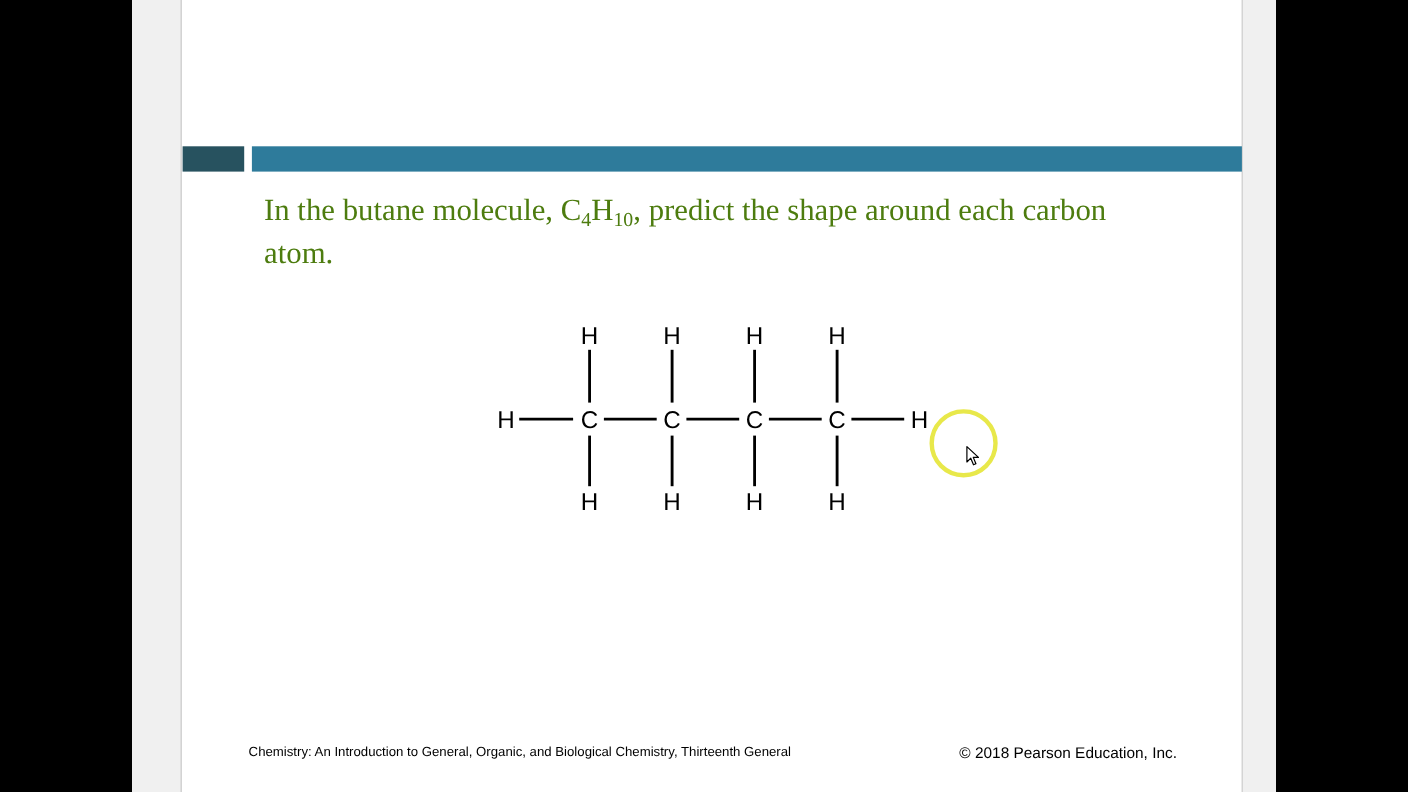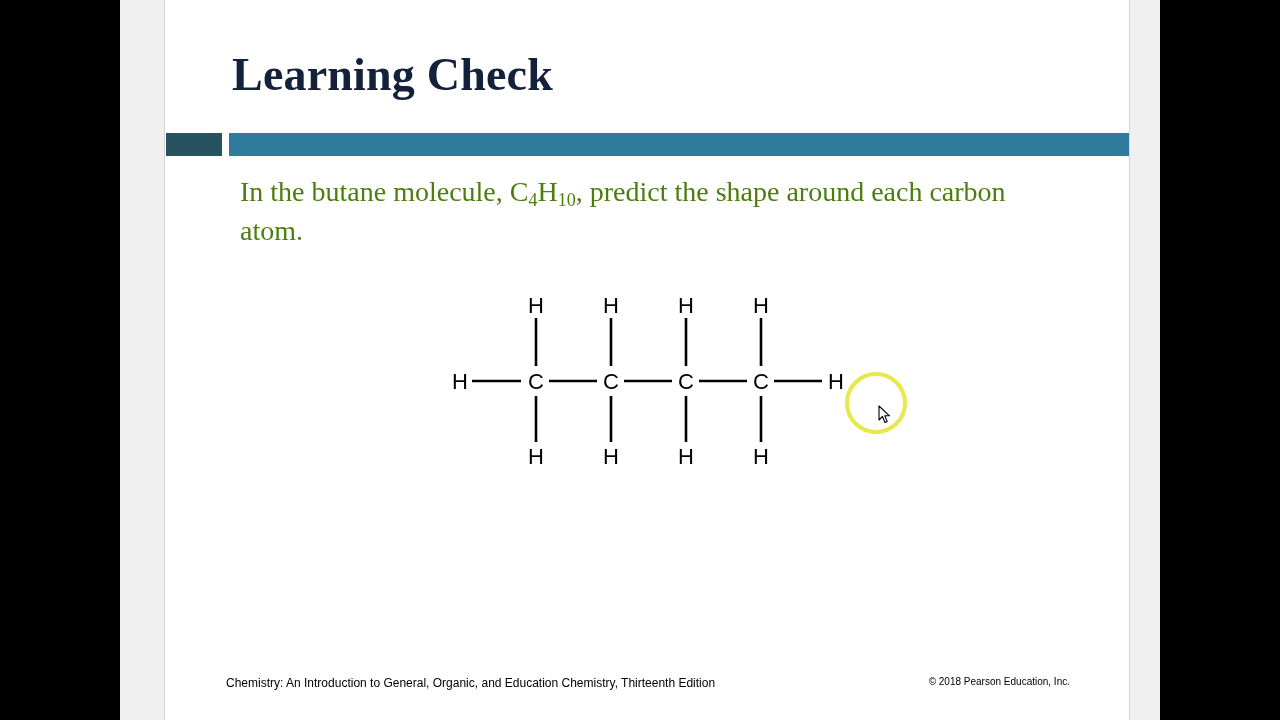--- a/index.html
+++ b/index.html
@@ -101,21 +101,21 @@
       font-family: "Liberation Sans", "DejaVu Sans", sans-serif;
       font-size: 12px;
       color: #000;
       white-space: nowrap;
     }
     .footer-right {
       position: absolute;
       right: 59px;
       top: 676px;
       font-family: "Liberation Sans", "DejaVu Sans", sans-serif;
-      font-size: 10px;
+      font-size: 14px;
       color: #000;
       white-space: nowrap;
     }
     .cursor-highlight {
       position: absolute;
       left: 845px;
       top: 372px;
       width: 62px;
       height: 62px;
       border: 4px solid #e8e84a;
@@ -131,21 +131,20 @@
     }
   </style>
 </head>
 <body>
 
 <div class="viewport">
   <div class="gutter gutter-left"></div>
   <div class="gutter gutter-right"></div>
 
   <div class="slide">
-    <h1 class="title">Learning Check</h1>
 
     <div class="accent-block"></div>
     <div class="accent-bar"></div>
 
     <p class="body-text"><span>In the butane molecule, C</span><sub>4</sub><span>H</span><sub>10</sub><span>, predict the shape around each carbon atom.</span></p>
 
     <div class="molecule">
       <svg width="964" height="720" viewBox="0 0 964 720" xmlns="http://www.w3.org/2000/svg">
 
         <line class="bond" x1="307" y1="381" x2="356" y2="381"></line>
@@ -176,21 +175,21 @@
         <text class="atom" x="521" y="313" text-anchor="middle">H</text>
         <text class="atom" x="596" y="313" text-anchor="middle">H</text>
 
         <text class="atom" x="371" y="464" text-anchor="middle">H</text>
         <text class="atom" x="446" y="464" text-anchor="middle">H</text>
         <text class="atom" x="521" y="464" text-anchor="middle">H</text>
         <text class="atom" x="596" y="464" text-anchor="middle">H</text>
       </svg>
     </div>
 
-    <div class="footer-left">Chemistry: An Introduction to General, Organic, and Education Chemistry, Thirteenth Edition</div>
+    <div class="footer-left">Chemistry: An Introduction to General, Organic, and Biological Chemistry, Thirteenth General</div>
     <div class="footer-right">© 2018 Pearson Education, Inc.</div>
   </div>
 
   <div class="cursor-highlight"></div>
   <div class="cursor">
     <svg width="14" height="20" viewBox="0 0 14 20" xmlns="http://www.w3.org/2000/svg">
       <path d="M1 1 L1 15 L4.5 11.5 L7 17.5 L9.2 16.6 L6.8 10.8 L11.5 10.8 Z" fill="#ffffff" stroke="#000000" stroke-width="1.1" stroke-linejoin="round"></path>
     </svg>
   </div>
 </div>

